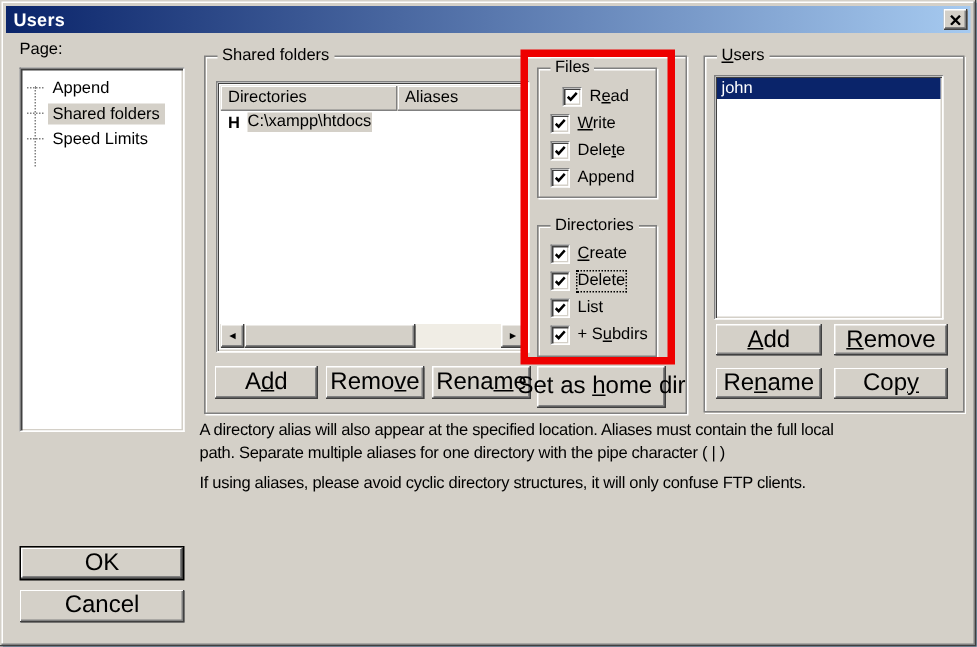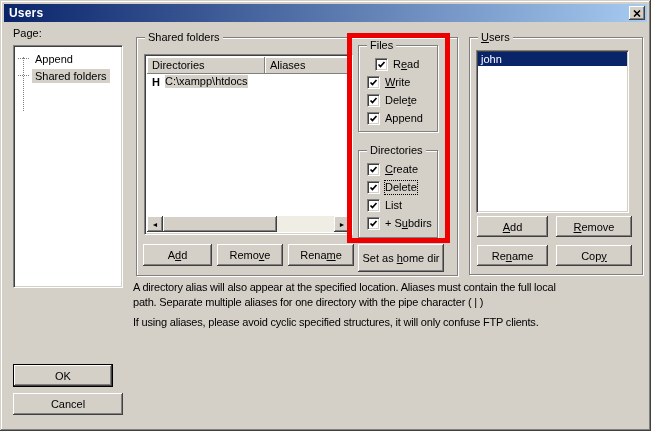--- a/index.html
+++ b/index.html
@@ -19,21 +19,21 @@
   .close-btn{
     position:absolute;top:2px;right:2px;width:16px;height:14px;background:#d4d0c8;
     box-shadow: inset -1px -1px #404040, inset 1px 1px #fff, inset -2px -2px #808080;
     display:flex;align-items:center;justify-content:center;
   }
   .gb{position:absolute;border:1px solid #808080;box-shadow:1px 1px 0 #fff, inset 1px 1px 0 #fff;}
   .gb-label{position:absolute;top:-7px;left:8px;background:#d4d0c8;padding:0 3px;line-height:13px;white-space:nowrap;}
   .btn{
     position:absolute;background:#d4d0c8;
     box-shadow: inset -1px -1px #404040, inset 1px 1px #fff, inset -2px -2px #808080;
-    display:flex;align-items:center;justify-content:center;font-size:11px;white-space:nowrap;
+    display:flex;align-items:center;justify-content:center;font-size:16px;white-space:nowrap;
   }
   .btn.default{border:1px solid #000;}
   .sunken{
     background:#fff;border:1px solid;border-color:#808080 #fff #fff #808080;
     box-shadow: inset 1px 1px 0 #404040, inset -1px -1px 0 #d4d0c8;
   }
   .label{position:absolute;white-space:nowrap;}
   
   .tree{position:absolute;left:13px;top:45px;width:110px;height:243px;}
   .tree-vline{position:absolute;left:9px;top:11px;height:54px;border-left:1px dotted #808080;}
@@ -96,20 +96,24 @@
   <div class="tree sunken">
     <div class="tree-vline"></div>
     <div class="tree-item" style="top:4px;">
       <span class="tree-stub"></span>
       <span class="txt">Append</span>
     </div>
     <div class="tree-item selected" style="top:21px;">
       <span class="tree-stub"></span>
       <span class="txt">Shared folders</span>
     </div>
+    <div class="tree-item" style="top:38px;">
+      <span class="tree-stub"></span>
+      <span class="txt">Speed Limits</span>
+    </div>
   </div>
 
   <div class="gb" style="left:136px;top:37px;width:322px;height:239px;">
     <span class="gb-label">Shared folders</span>
   </div>
 
   <div class="dirlist sunken">
     <div class="lv-head">
       <div class="hcell c1">Directories</div>
       <div class="hcell c2">Aliases</div>
@@ -230,22 +234,22 @@
   </div>
   <div class="btn" style="left:477px;top:245px;width:71px;height:21px;">
     <span>Re<u>n</u>ame</span>
   </div>
   <div class="btn" style="left:556px;top:245px;width:76px;height:21px;">
     <span>Cop<u>y</u></span>
   </div>
 
   <div class="notes-line" style="top:281px;">A directory alias will also appear at the specified location. Aliases must contain the full local</div>
   <div class="notes-line" style="top:296px;">path. Separate multiple aliases for one directory with the pipe character ( | )</div>
-  <div class="notes-line" style="top:316px;">If using aliases, please avoid cyclic specified structures, it will only confuse FTP clients.</div>
-
-  <div class="btn default" style="left:13px;top:364px;width:100px;height:23px;">
+  <div class="notes-line" style="top:316px;">If using aliases, please avoid cyclic directory structures, it will only confuse FTP clients.</div>
+
+  <div class="btn default" style="left:13px;top:364px;width:110px;height:23px;">
     <span>OK</span>
   </div>
   <div class="btn" style="left:13px;top:393px;width:110px;height:22px;">
     <span>Cancel</span>
   </div>
 
 </div>
 
 </body></html>

